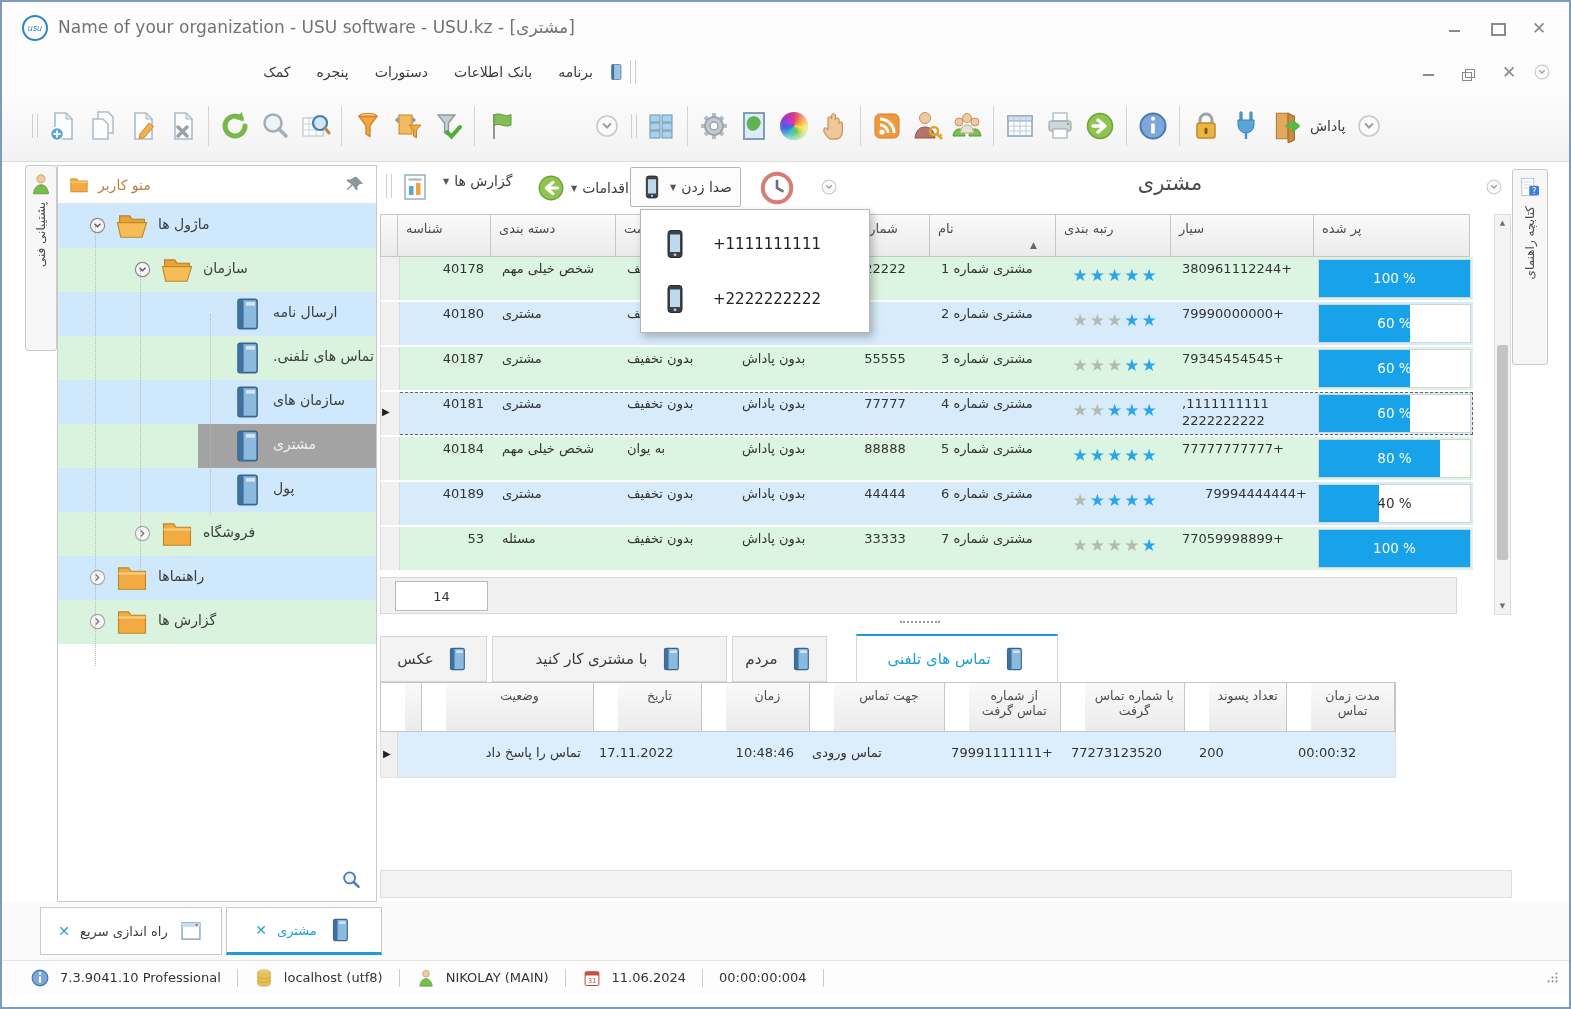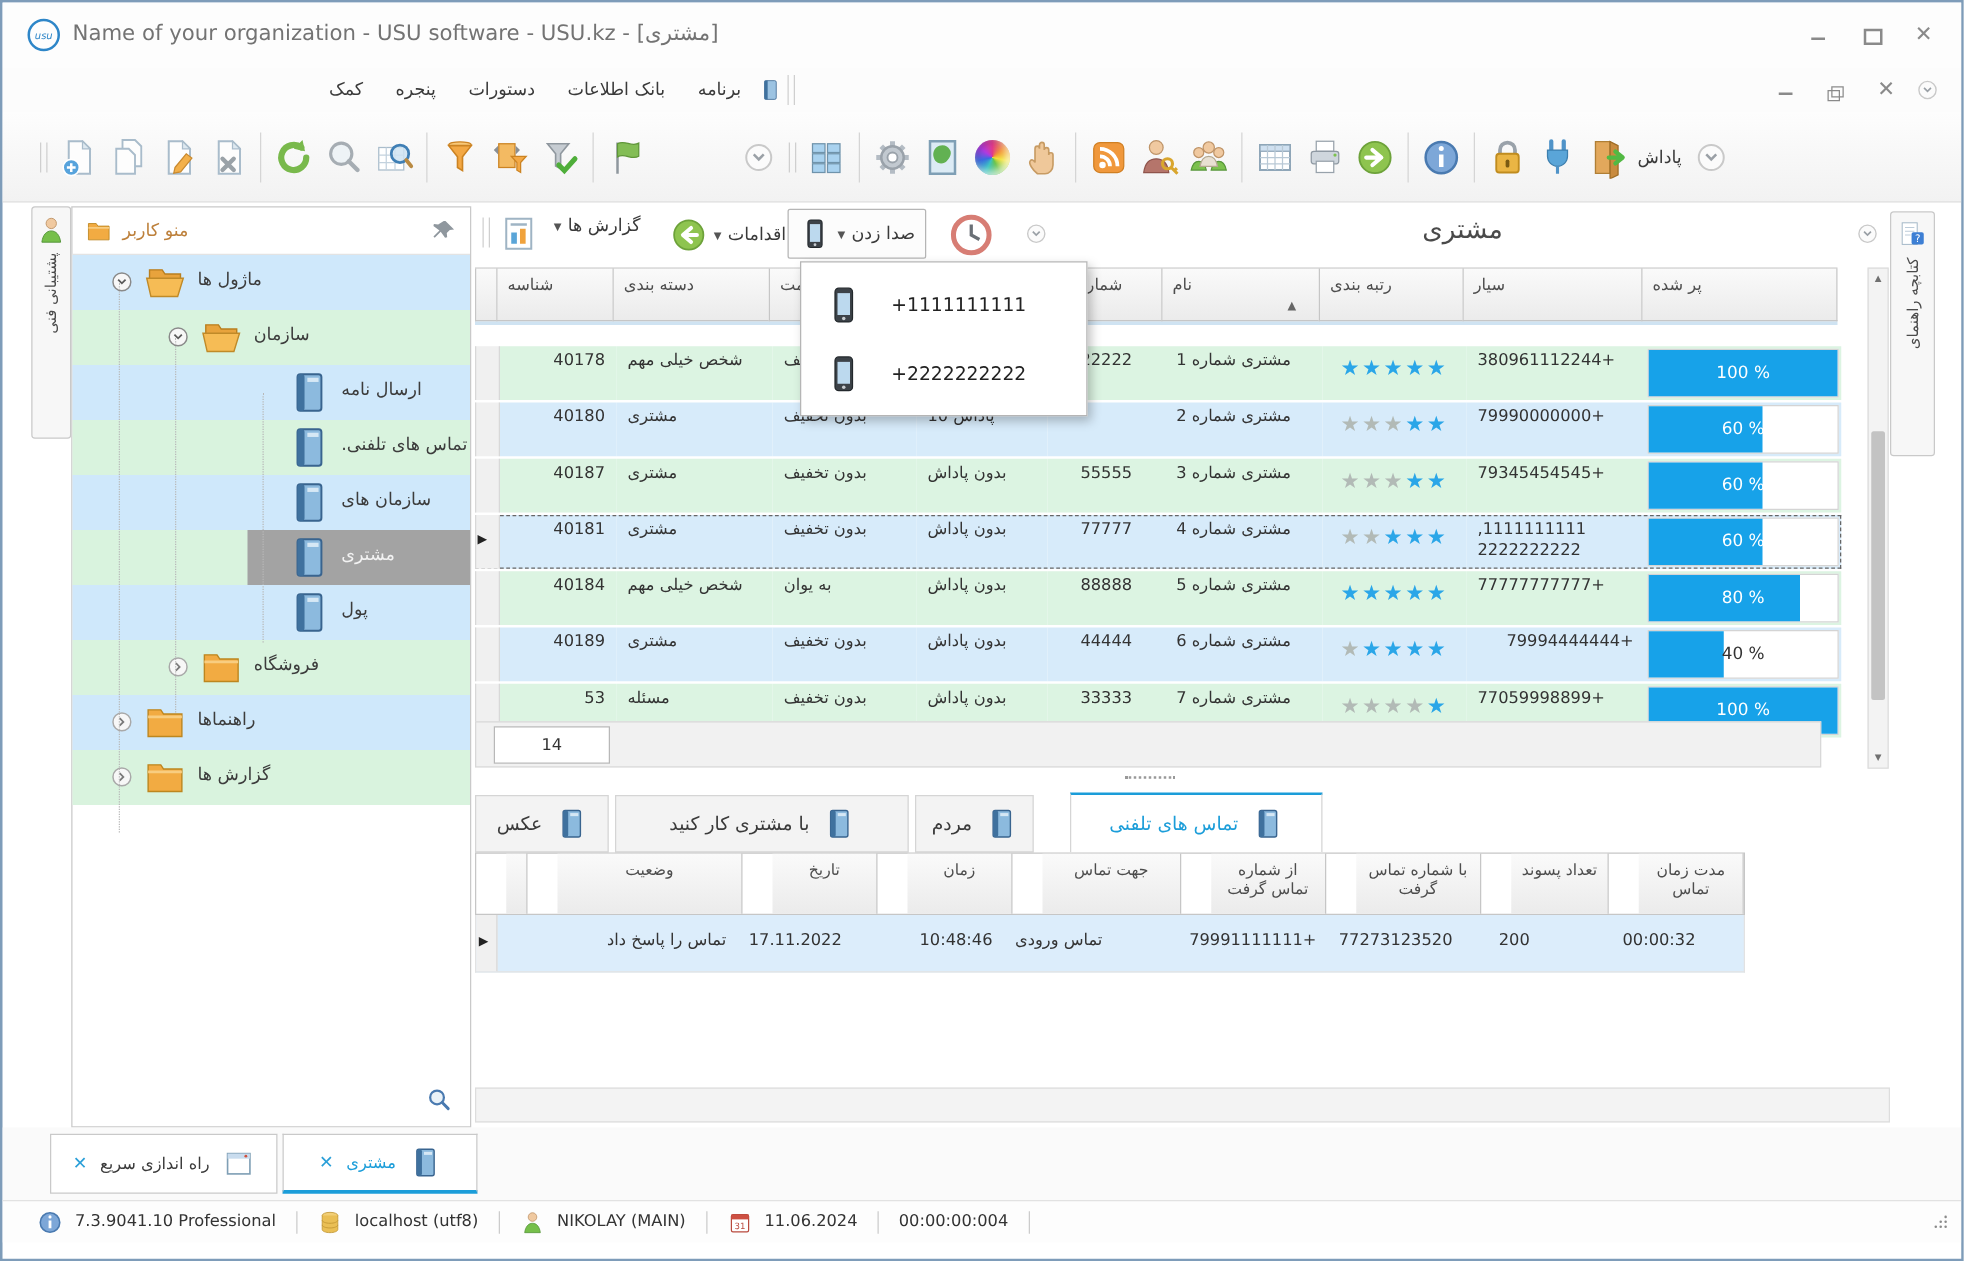--- a/index.html
+++ b/index.html
@@ -79,21 +79,21 @@
   
   .dropdown{position:absolute;left:260px;top:44px;width:230px;background:#fff;border:1px solid #b5b5b5;box-shadow:3px 4px 8px rgba(0,0,0,.25);z-index:30;padding:6px 0;}
   .dd-item{height:55px;display:flex;align-items:center;gap:22px;padding:0 18px;cursor:pointer;}
   .dd-item .ico{width:32px;height:34px;}
   .dd-label{font-size:15px;color:#222;direction:ltr;}
   
   .grid-head{position:absolute;left:0;top:49px;height:46px;display:flex;border-top:1px solid #c6c6c6;border-bottom:3px solid #cfe3f2;}
   .gh-cell{border-left:1px solid #c6c6c6;border-bottom:1px solid #c6c6c6;background:linear-gradient(#fafafa,#ebebeb);position:relative;font-size:13px;color:#4d4d4d;padding:6px 8px;direction:rtl;text-align:left;cursor:pointer;}
   .gh-cell:last-child{border-right:1px solid #c6c6c6;}
   .sort-arrow{position:absolute;left:auto;right:18px;bottom:6px;font-size:9px;color:#666;}
-  .grid-rows{position:absolute;left:0;top:112px;}
+  .grid-rows{position:absolute;left:0;top:92px;}
   .grow{display:flex;margin-bottom:2px;position:relative;}
   .grow.selected{outline:1.5px dashed #666;outline-offset:-1px;z-index:2;}
   .gcell{height:43px;padding:4px 9px;font-size:13px;color:#333;direction:rtl;overflow:hidden;line-height:1.28;}
   .gutter{width:14px;background:#f0f0f0;border-left:1px solid #d8d8d8;border-right:1px solid #d8d8d8;position:relative;}
   .gutter .mark{position:absolute;left:1px;top:14px;font-size:10px;color:#222;}
   .bg-g{background:#dcf4e2;}
   .bg-b{background:#d7ebfa;}
   .stars{letter-spacing:2px;font-size:17px;text-align:center;padding-top:8px;white-space:nowrap;}
   .star-on{color:#2aa6e8;}
   .star-off{color:#b2bab6;}

